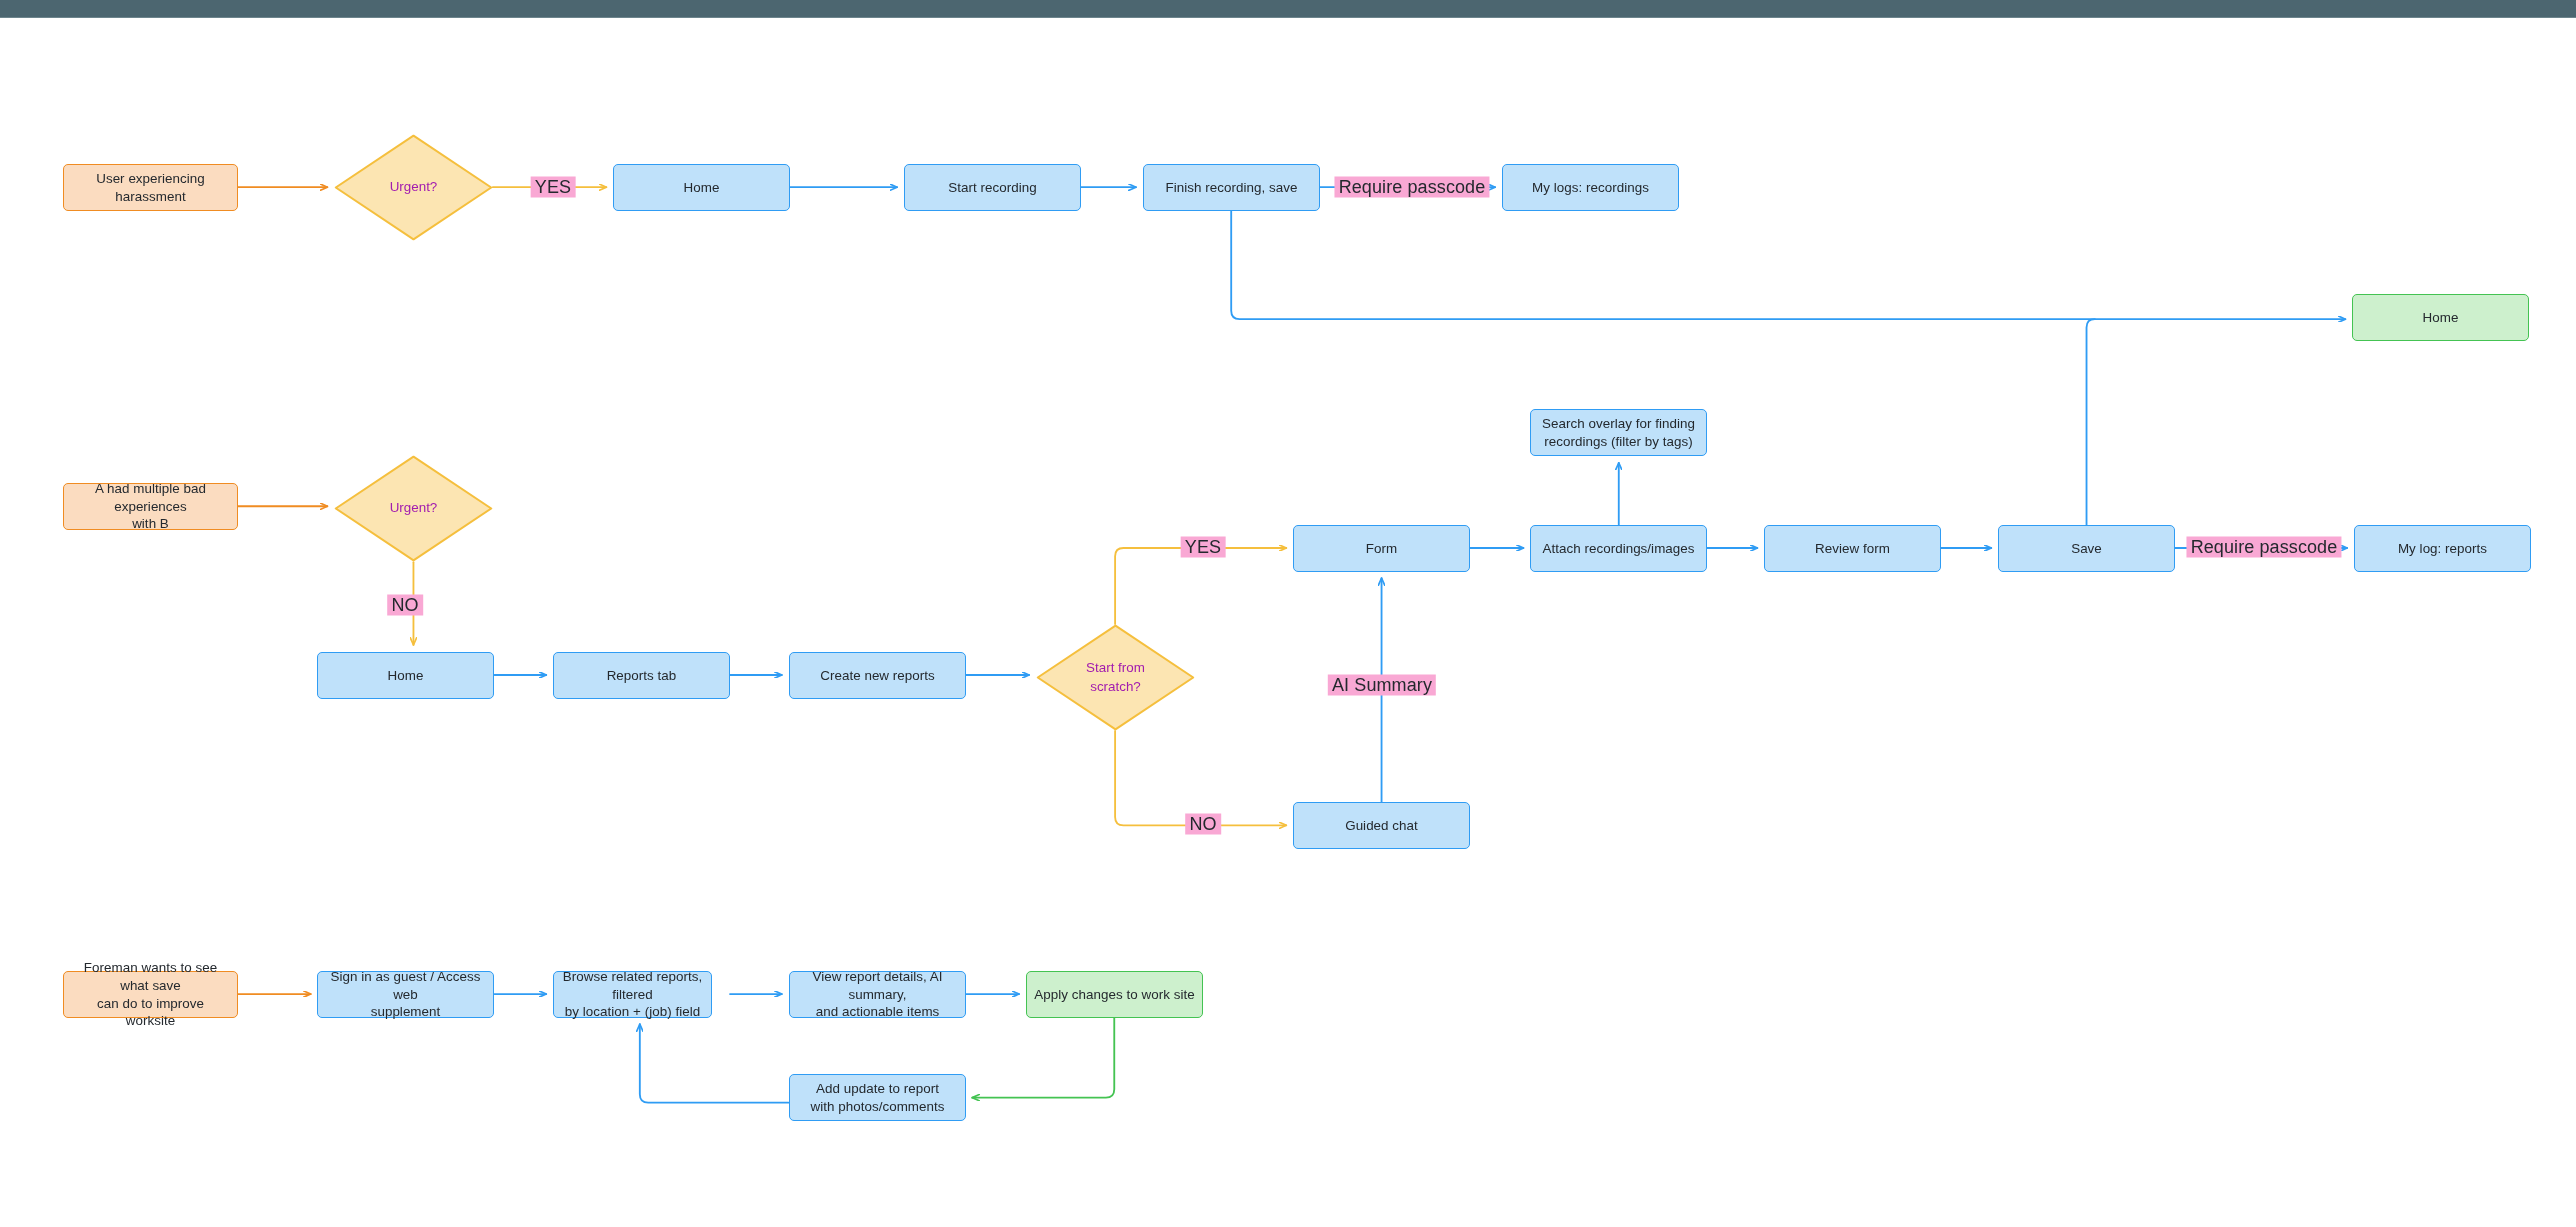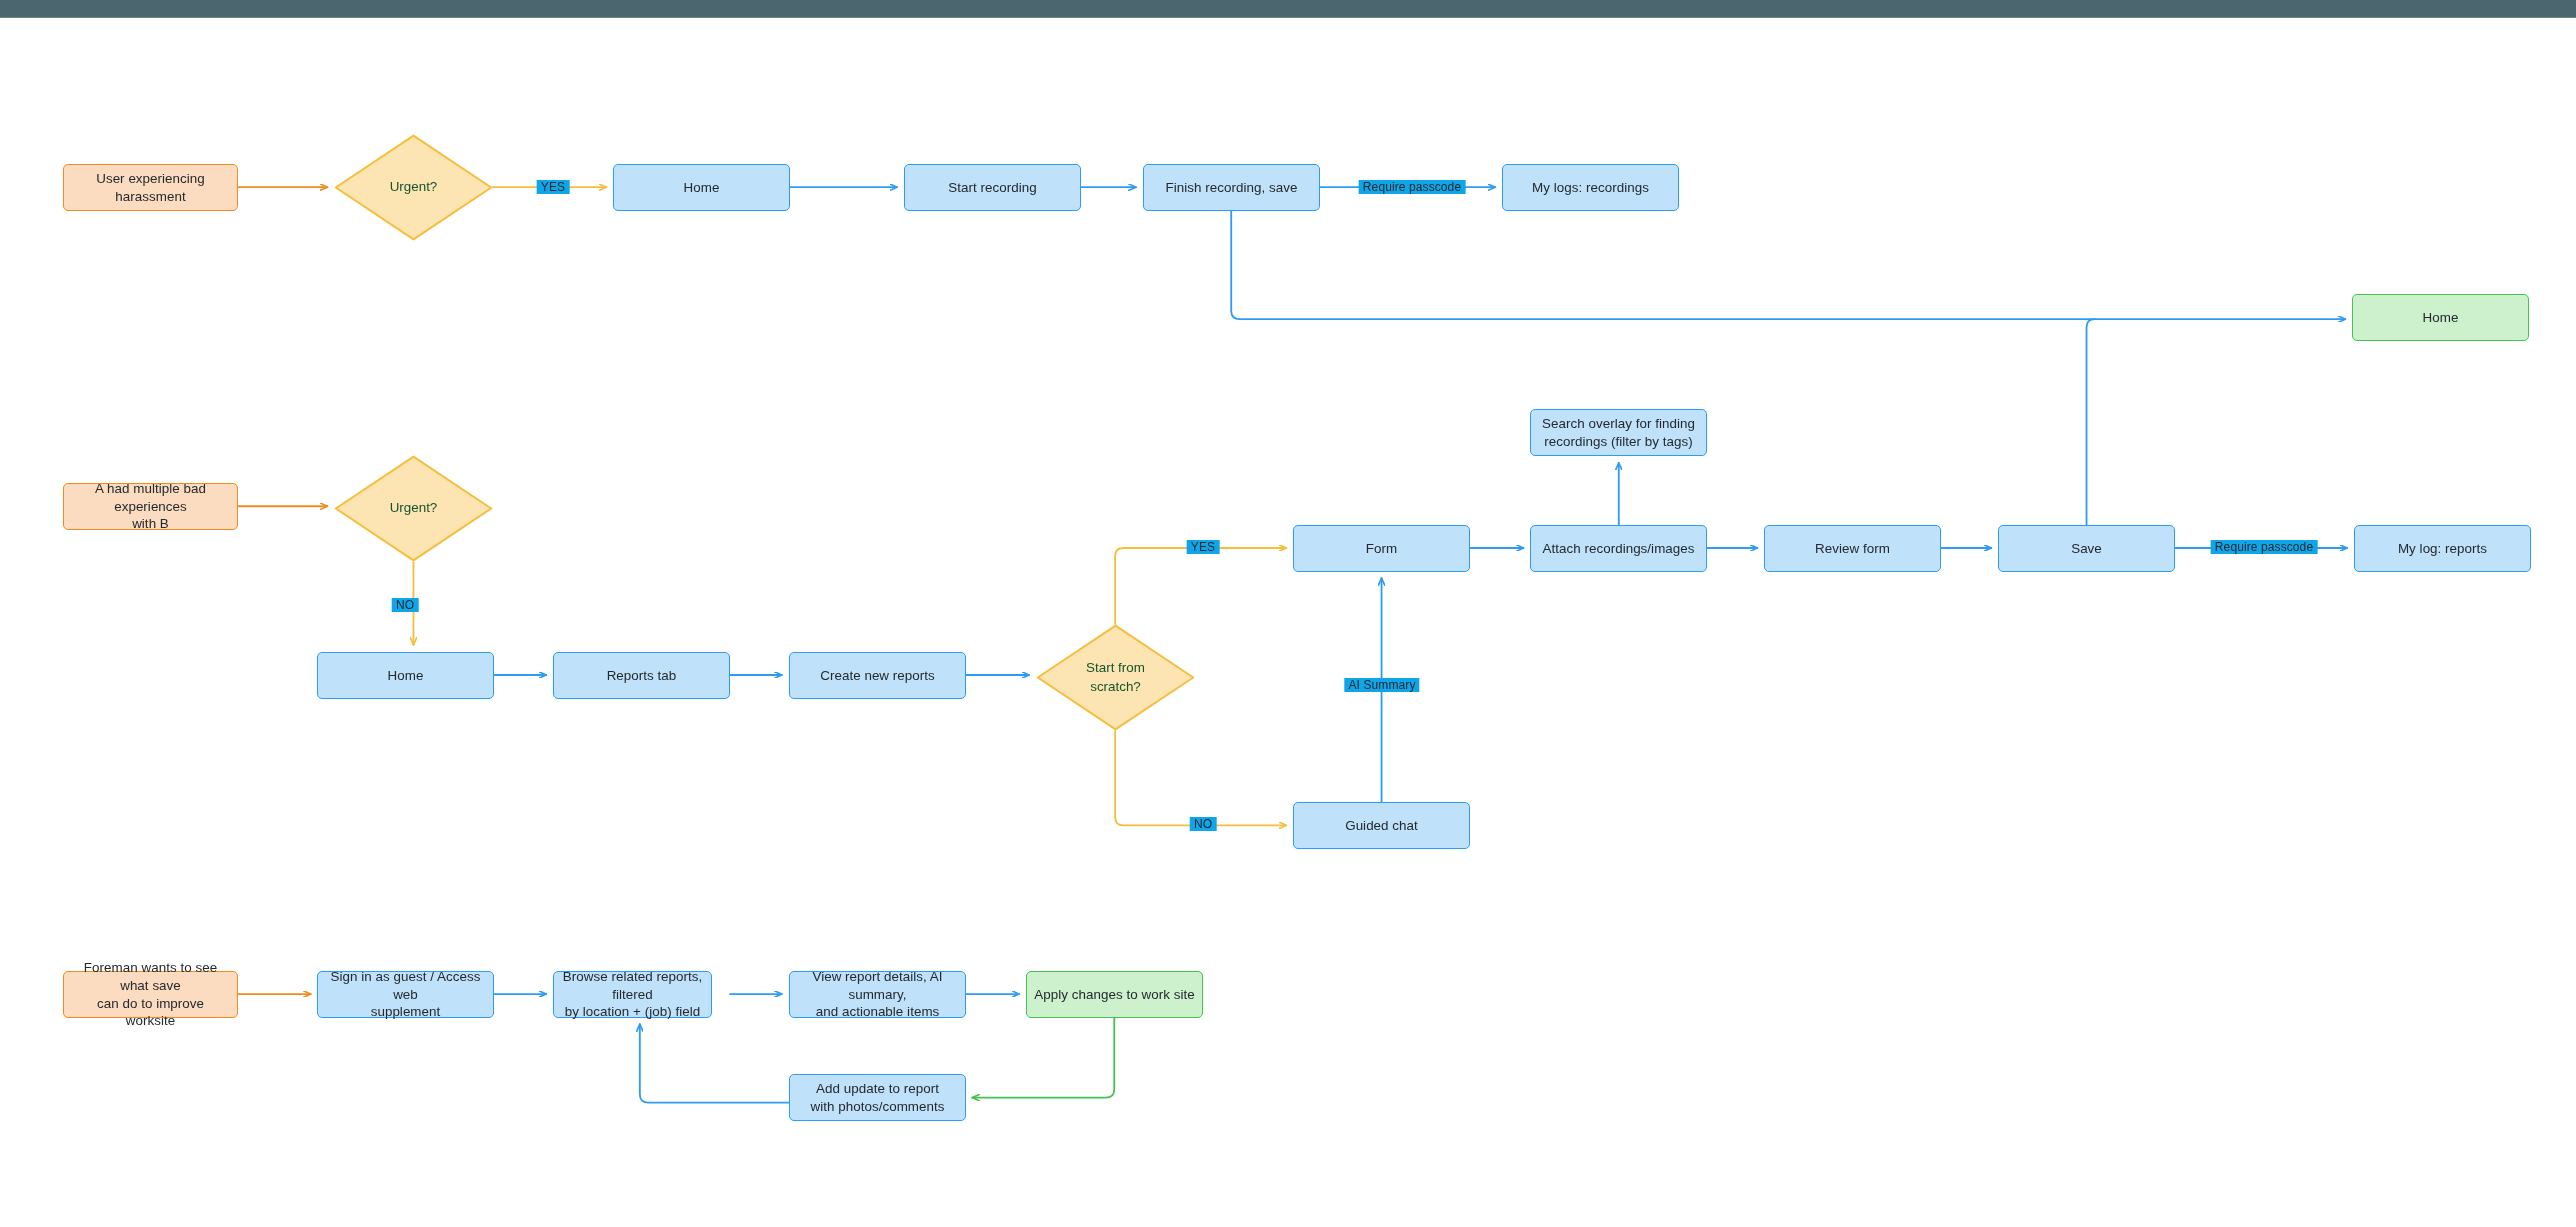--- a/index.html
+++ b/index.html
@@ -64,29 +64,29 @@
     position: absolute;
     left: 0; top: 0;
     width: 100%;
     height: 100%;
   }
   .diamond .label {
     position: relative;
     z-index: 2;
     text-align: center;
     font-size: 13.4px;
-    color: #14532d;
+    color: #a21caf;
     line-height: 1.35;
     white-space: pre-line;
   }
   .edge-label {
     position: absolute;
-    font-size: 12px;
+    font-size: 18px;
     color: #24292e;
-    background: #0ea5e9;
+    background: #f9a8d4;
     padding: 0 4.2px;
     white-space: nowrap;
     transform: translate(-50%, -50%);
     letter-spacing: 0.1px;
   }
 </style>
 </head>
 <body>
 
 <div id="canvas">

